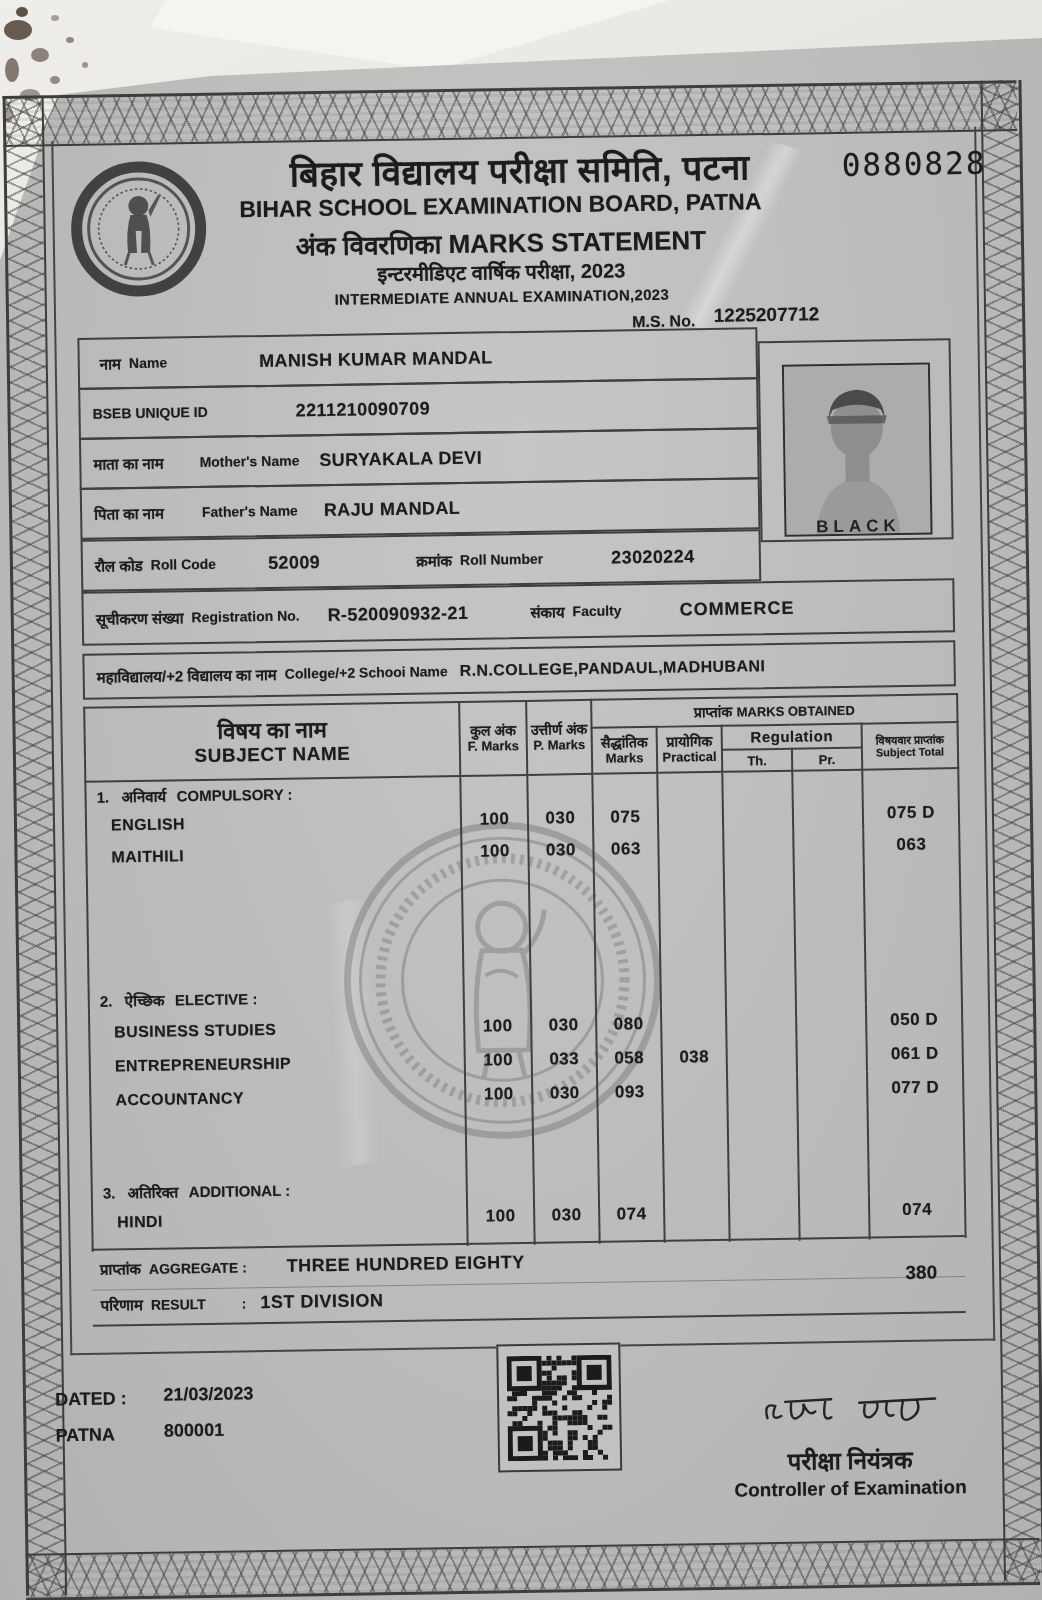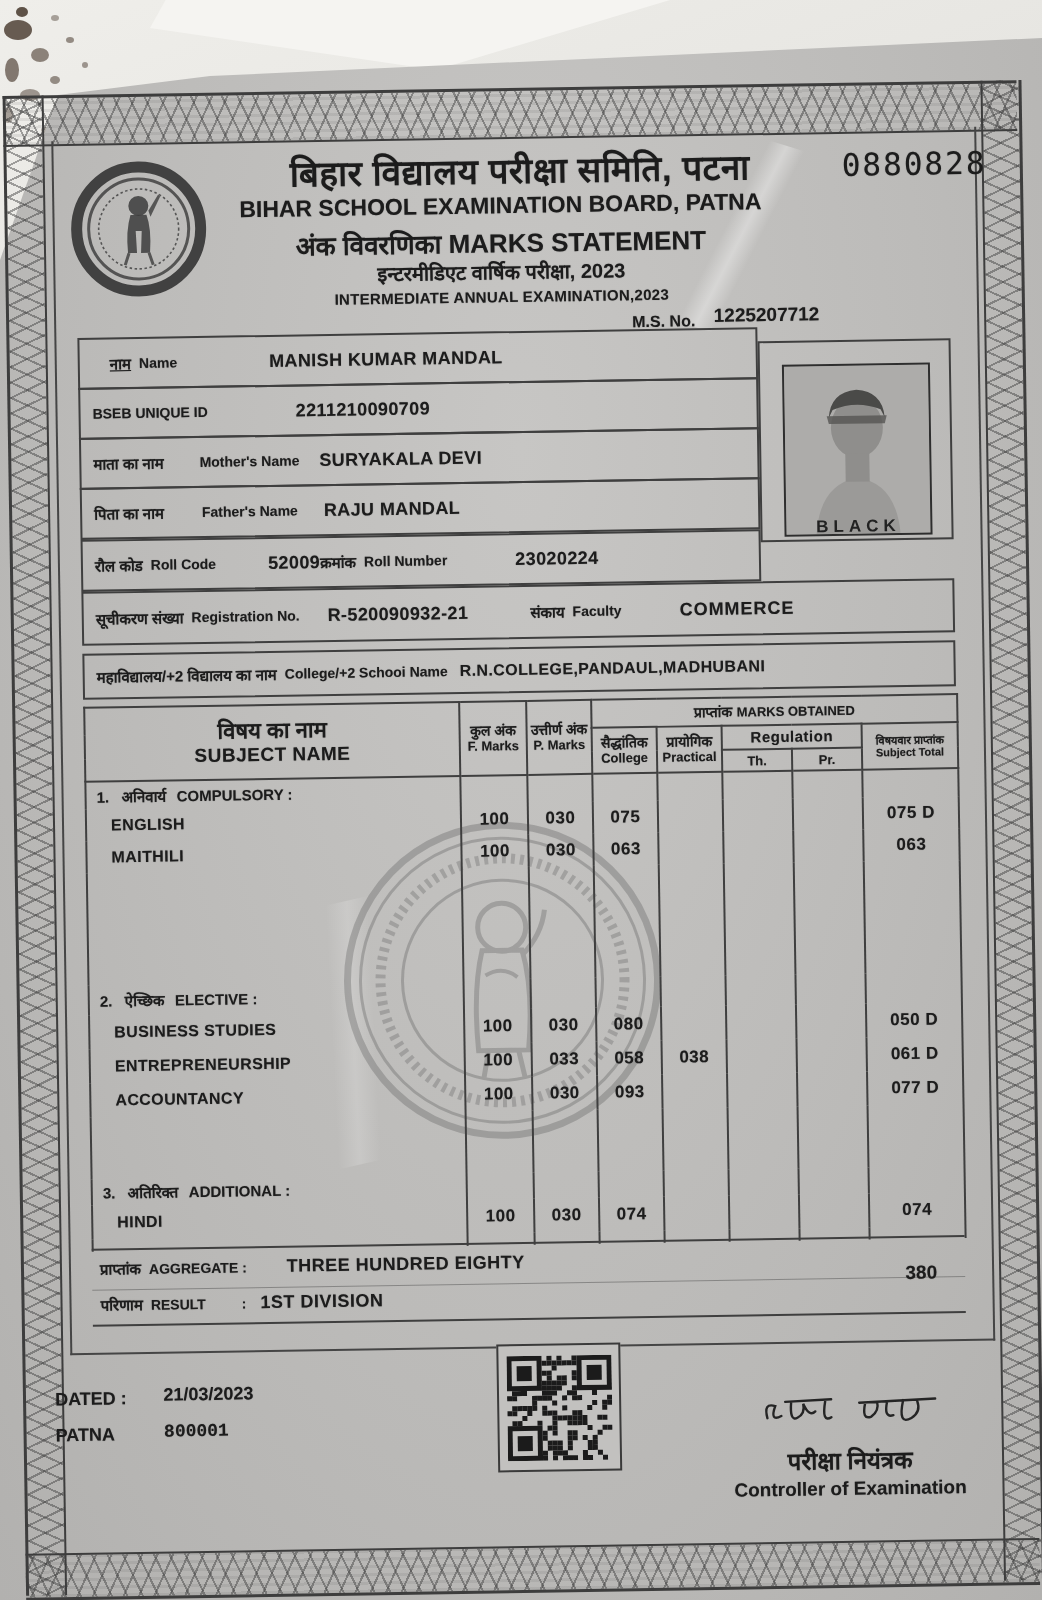--- a/index.html
+++ b/index.html
@@ -151,21 +151,21 @@
   <div id="title-en" class="abs ink">BIHAR SCHOOL EXAMINATION BOARD, PATNA</div>
   <div id="marks-statement" class="abs ink">अंक  विवरणिका MARKS STATEMENT</div>
   <div id="exam-hi" class="abs ink">इन्टरमीडिएट वार्षिक परीक्षा, 2023</div>
   <div id="exam-en" class="abs ink">INTERMEDIATE ANNUAL EXAMINATION,2023</div>
   <div id="ms-line" class="abs">
     <span id="ms-label" class="ink">M.S. No.</span>
     <span id="ms-value" class="ink">1225207712</span>
   </div>
 
   <div class="abs fieldbox" style="top:333px;height:52px;">
-    <span class="lab-hi ink" style="margin-left:30px;text-decoration:underline;">नाम</span>
+    <span class="lab-hi ink" style="margin-left:20px;">नाम</span>
     <span class="lab-en ink">Name</span>
     <span class="fval ink" style="margin-left:82px;">MANISH KUMAR MANDAL</span>
   </div>
   <div class="abs fieldbox" style="top:383px;height:52px;">
     <span class="lab-en ink" style="margin-left:12px;">BSEB UNIQUE ID</span>
     <span class="fval ink" style="margin-left:78px;">2211210090709</span>
   </div>
   <div class="abs fieldbox" style="top:433px;height:52px;">
     <span class="lab-hi ink" style="margin-left:12px;">माता का नाम</span>
     <span class="lab-en ink" style="margin-left:28px;">Mother's Name</span>
@@ -173,21 +173,21 @@
   </div>
   <div class="abs fieldbox" style="top:483px;height:52px;">
     <span class="lab-hi ink" style="margin-left:12px;">पिता का नाम</span>
     <span class="lab-en ink" style="margin-left:30px;">Father's Name</span>
     <span class="fval ink" style="margin-left:16px;">RAJU MANDAL</span>
   </div>
   <div class="abs fieldbox" style="top:535px;height:52px;">
     <span class="lab-hi ink" style="margin-left:12px;">रौल कोड</span>
     <span class="lab-en ink">Roll Code</span>
     <span class="fval ink" style="margin-left:42px;">52009</span>
-    <span class="lab-hi ink" style="">क्रमांक</span>
+    <span class="lab-hi ink" style="margin-left:96px;">क्रमांक</span>
     <span class="lab-en ink">Roll Number</span>
     <span class="fval ink" style="margin-left:58px;">23020224</span>
   </div>
   <div class="abs fieldbox wide" style="top:587px;height:54px;">
     <span class="lab-hi ink" style="margin-left:12px;">सूचीकरण संख्या</span>
     <span class="lab-en ink">Registration No.</span>
     <span class="fval ink" style="margin-left:18px;">R-520090932-21</span>
     <span class="lab-hi ink" style="margin-left:62px;">संकाय</span>
     <span class="lab-en ink">Faculty</span>
     <span class="fval ink" style="margin-left:48px;letter-spacing:1px;">COMMERCE</span>
@@ -250,21 +250,21 @@
         <div class="hen ink">P. Marks</div>
       </td>
       <td colspan="5">
         <span class="hhi ink">प्राप्तांक</span>
         <span class="hen ink">MARKS OBTAINED</span>
       </td>
     </tr>
     <tr style="height:24px;">
       <td rowspan="2">
         <div class="hhi ink">सैद्धांतिक</div>
-        <div class="hen ink">College</div>
+        <div class="hen ink">Marks</div>
       </td>
       <td rowspan="2">
         <div class="hhi ink">प्रायोगिक</div>
         <div class="hen ink">Practical</div>
       </td>
       <td colspan="2">
         <span class="hen ink" style="font-size:15px;letter-spacing:.5px;">Regulation</span>
       </td>
       <td rowspan="2">
         <div class="hsm ink">विषयवार प्राप्तांक</div>
@@ -571,21 +571,21 @@
         <rect x="95" y="100" width="5" height="5" fill="#1b1b1b"></rect>
       </svg>
   </div>
 
   <div id="dated-row" class="abs">
     <span class="ft-label ink">DATED :</span>
     <span class="ft-value ink" style="transform:translateY(-3px);display:inline-block;">21/03/2023</span>
   </div>
   <div id="place-row" class="abs">
     <span class="ft-label ink">PATNA</span>
-    <span class="ft-value ink" style="transform:translateY(-3px);display:inline-block;font-family:Liberation Mono, monospace;">800001</span>
+    <span class="ft-value ink" style="transform:translateY(-3px);display:inline-block;">800001</span>
   </div>
 
   <div id="sig-block" class="abs">
     <svg id="sig-script" width="220" height="52" viewBox="0 0 220 52">
       <path d="M28 30 Q24 14 36 18 Q30 34 42 28 M46 14 L92 12 M52 14 Q50 34 58 30 Q66 26 64 16 Q70 30 76 24 M86 14 Q82 36 92 30" fill="none" stroke="#252525" stroke-width="2.4" stroke-linecap="round"></path>
       <path d="M120 16 L196 13 M126 16 Q122 34 132 30 Q140 24 138 16 M148 15 Q144 32 154 29 M164 14 Q158 40 172 32 Q182 26 178 15" fill="none" stroke="#252525" stroke-width="2.4" stroke-linecap="round"></path>
     </svg>
     <div id="controller-hi" class="ink">परीक्षा नियंत्रक</div>
     <div id="controller-en" class="ink">Controller of Examination</div>
   </div>

